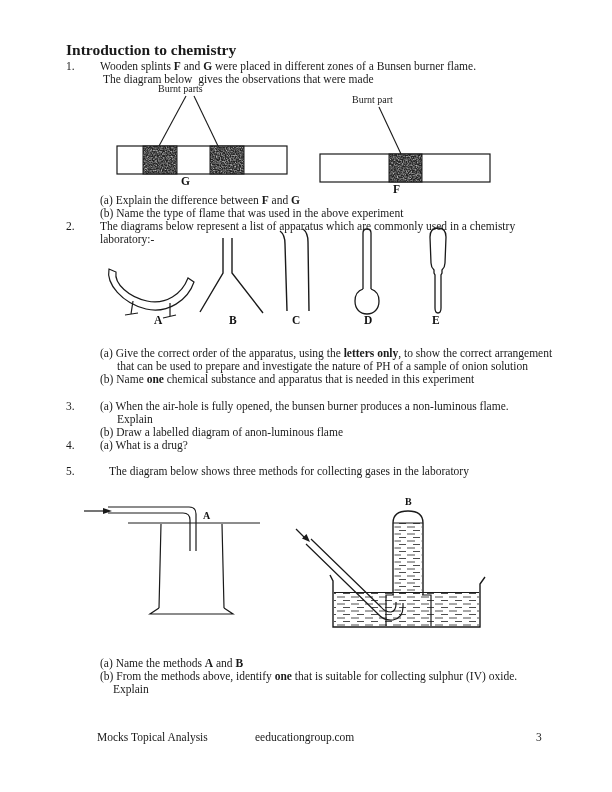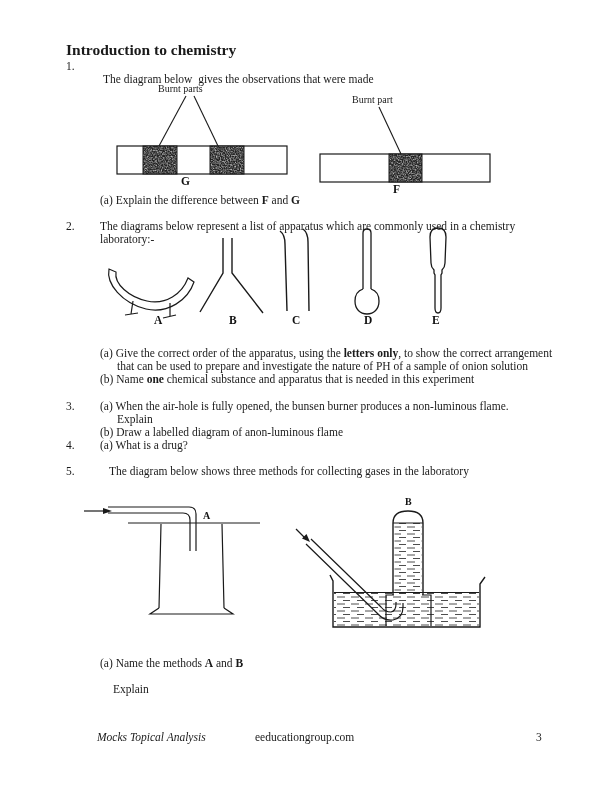--- a/index.html
+++ b/index.html
@@ -1,21 +1,21 @@
 <!DOCTYPE html>
 <html><head>
 <meta charset="utf-8">
 <style>
   html,body{margin:0;padding:0;background:#fff;}
   .page{position:relative;width:612px;height:792px;background:#fff;overflow:hidden;
         font-family:"Liberation Serif","DejaVu Serif",serif;color:#1a1a1a;}
   .t{position:absolute;font-size:11.5px;line-height:13px;white-space:pre;}
   .title{font-size:15.5px;font-weight:bold;text-align:right;}
   .small{font-size:10px;}
-  .it{font-style:italic;}
+  .it{}
   .diag{position:absolute;left:0;top:0;pointer-events:none;}
   svg text{font-family:"Liberation Serif","DejaVu Serif",serif;font-weight:bold;fill:#111;}
 </style>
 </head>
 <body>
 
 <div class="page">
 
   <svg class="diag" width="612" height="792" viewBox="0 0 612 792">
     <defs>
@@ -124,42 +124,45 @@
         <polygon points="310,542 302,538.5 306.5,534" fill="#1a1a1a" stroke="none"></polygon>
       </g>
       <text x="203" y="519" font-size="10" stroke="none">A</text>
       <text x="405" y="505" font-size="10" stroke="none">B</text>
     </g>
   </svg>
 
   <div class="t title" style="left:66px;top:43px">Introduction to chemistry</div>
 
   <div class="t" style="left:66px;top:60px">1.</div>
+  <div class="t" style="left:100px;top:60px"><span>Wooden splints </span><b>F</b><span> and </span><b>G</b><span> were placed in different zones of a Bunsen burner flame.</span></div>
   <div class="t" style="left:103px;top:73px">The diagram below  gives the observations that were made</div>
   <div class="t small" style="left:158px;top:82px">Burnt parts</div>
   <div class="t small" style="left:352px;top:93px">Burnt part</div>
   <div class="t" style="left:100px;top:194px"><span>(a) Explain the difference between </span><b>F</b><span> and </span><b>G</b></div>
+  <div class="t" style="left:100px;top:207px">(b) Name the type of flame that was used in the above experiment</div>
 
   <div class="t" style="left:66px;top:220px">2.</div>
   <div class="t" style="left:100px;top:220px">The diagrams below represent a list of apparatus which are commonly used in a chemistry</div>
   <div class="t" style="left:100px;top:233px">laboratory:-</div>
   <div class="t" style="left:100px;top:347px"><span>(a) Give the correct order of the apparatus, using the </span><b>letters only</b><span>, to show the correct arrangement</span></div>
   <div class="t" style="left:117px;top:360px">that can be used to prepare and investigate the nature of PH of a sample of onion solution</div>
   <div class="t" style="left:100px;top:373px"><span>(b) Name </span><b>one</b><span> chemical substance and apparatus that is needed in this experiment</span></div>
 
   <div class="t" style="left:66px;top:400px">3.</div>
   <div class="t" style="left:100px;top:400px">(a) When the air-hole is fully opened, the bunsen burner produces a non-luminous flame.</div>
   <div class="t" style="left:117px;top:413px">Explain</div>
   <div class="t" style="left:100px;top:426px">(b) Draw a labelled diagram of anon-luminous flame</div>
 
   <div class="t" style="left:66px;top:439px">4.</div>
   <div class="t" style="left:100px;top:439px">(a) What is a drug?</div>
 
   <div class="t" style="left:66px;top:465px">5.</div>
   <div class="t" style="left:109px;top:465px">The diagram below shows three methods for collecting gases in the laboratory</div>
   <div class="t" style="left:100px;top:657px"><span>(a) Name the methods </span><b>A</b><span> and </span><b>B</b></div>
+  <div class="t" style="left:100px;top:670px"><span>(b) From the methods above, identify </span><b>one</b><span> that is suitable for collecting sulphur (IV) oxide.</span></div>
   <div class="t" style="left:113px;top:683px">Explain</div>
 
   <div class="t it" style="left:97px;top:731px">Mocks Topical Analysis</div>
   <div class="t" style="left:255px;top:731px">eeducationgroup.com</div>
   <div class="t" style="left:536px;top:731px">3</div>
 
 </div>
 
 </body></html>

